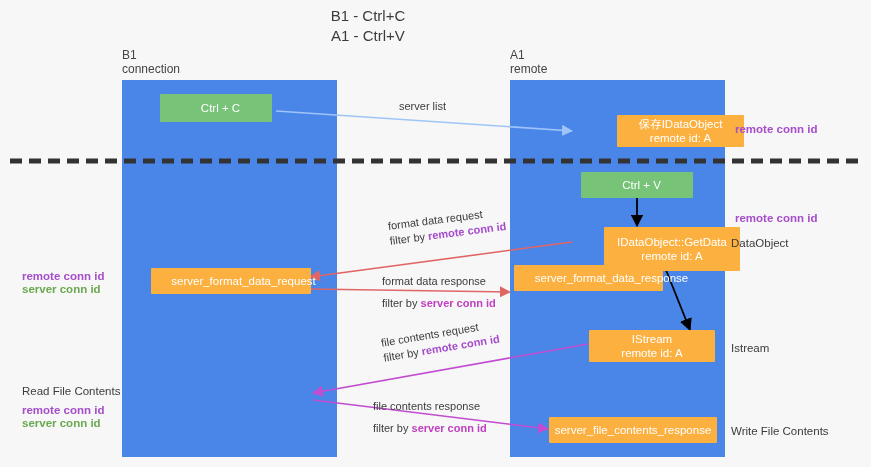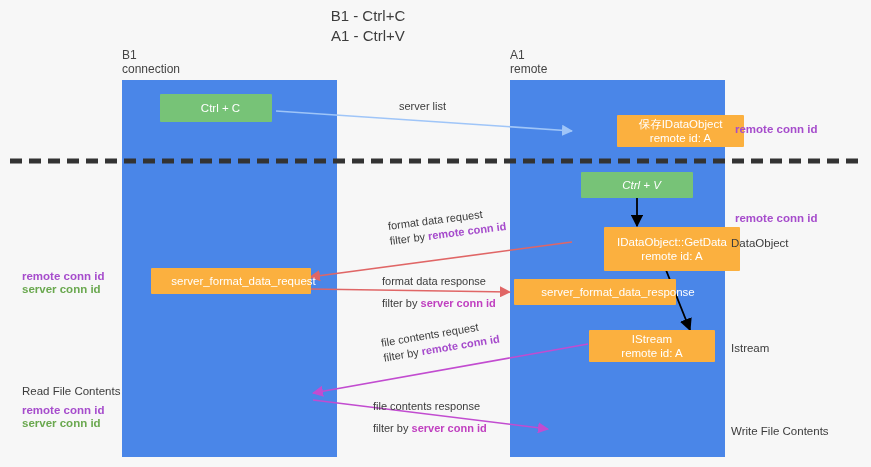--- a/index.html
+++ b/index.html
@@ -136,33 +136,34 @@
     <line x1="588" y1="344" x2="313" y2="393" stroke="#c24cd0" stroke-width="1.6" marker-end="url(#ah-purple)"></line>
 
     <line x1="313" y1="400" x2="548" y2="429" stroke="#c24cd0" stroke-width="1.6" marker-end="url(#ah-purple)"></line>
   </svg>
 
   <div class="node green" style="left:160px; top:94px; width:112px; height:28px;">Ctrl + C</div>
 
   <div class="node orange" style="left:573px; top:115px; width:127px; height:32px;margin-left:44px;">保存IDataObject
 remote id: A</div>
 
-  <div class="node green" style="left:581px; top:172px; width:112px; height:26px;font-style:italic;">Ctrl + V</div>
+  <div class="node green" style="left:581px; top:172px; width:112px; height:26px;">Ctrl + V</div>
 
   <div class="node orange" style="left:556px; top:227px; width:136px; height:44px;margin-left:48px;">IDataObject::GetData
 remote id: A</div>
 
   <div class="node orange" style="left:151px; top:268px; width:160px; height:26px;padding-left:25px;">server_format_data_request</div>
 
-  <div class="node orange" style="left:514px; top:279px; width:162px; height:26px;padding-left:46px;">server_format_data_response</div>
+  <div class="node orange" style="left:514px; top:265px; width:149px; height:26px;padding-left:46px;">server_format_data_response</div>
 
   <div class="node orange" style="left:589px; top:330px; width:126px; height:32px;">IStream
 remote id: A</div>
 
 
+  <div class="node orange" style="left:549px; top:417px; width:168px; height:26px;">server_file_contents_response</div>
 
   <div class="abs caption" style="left:399px; top:99px;">server list</div>
 
   <div class="abs caption rot-small" style="left:387px; top:219px; transform:rotate(-7.3deg);">
     <div>format data request</div>
     <div><span>filter by </span><span class="hl-remote">remote conn id</span></div>
   </div>
 
   <div class="abs caption" style="left:382px; top:274px;">
     <div>format data response</div>

